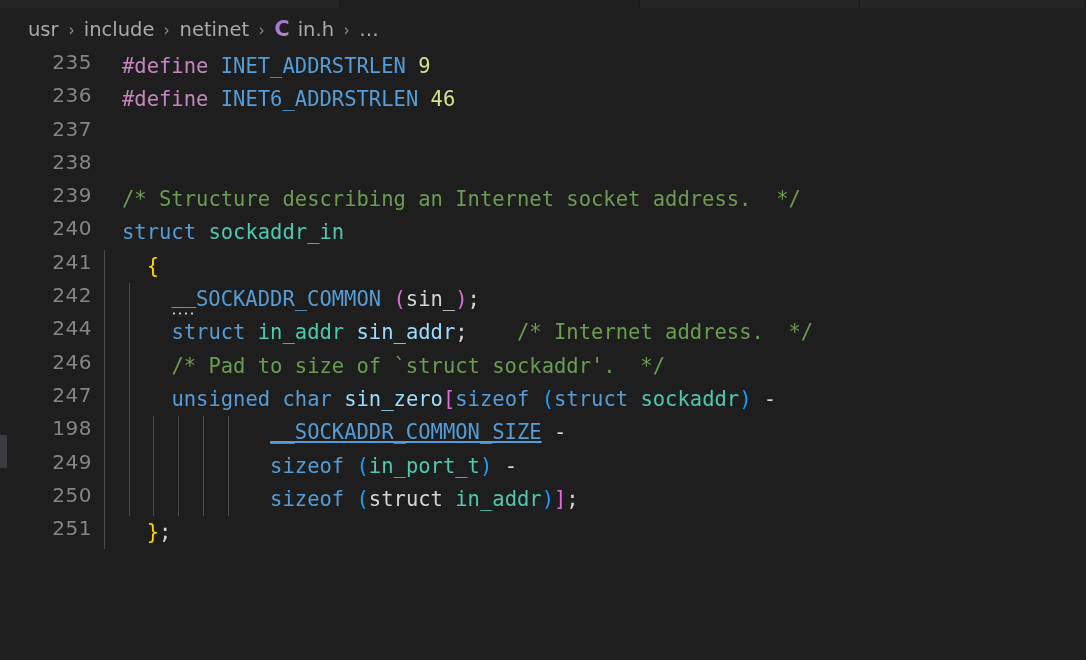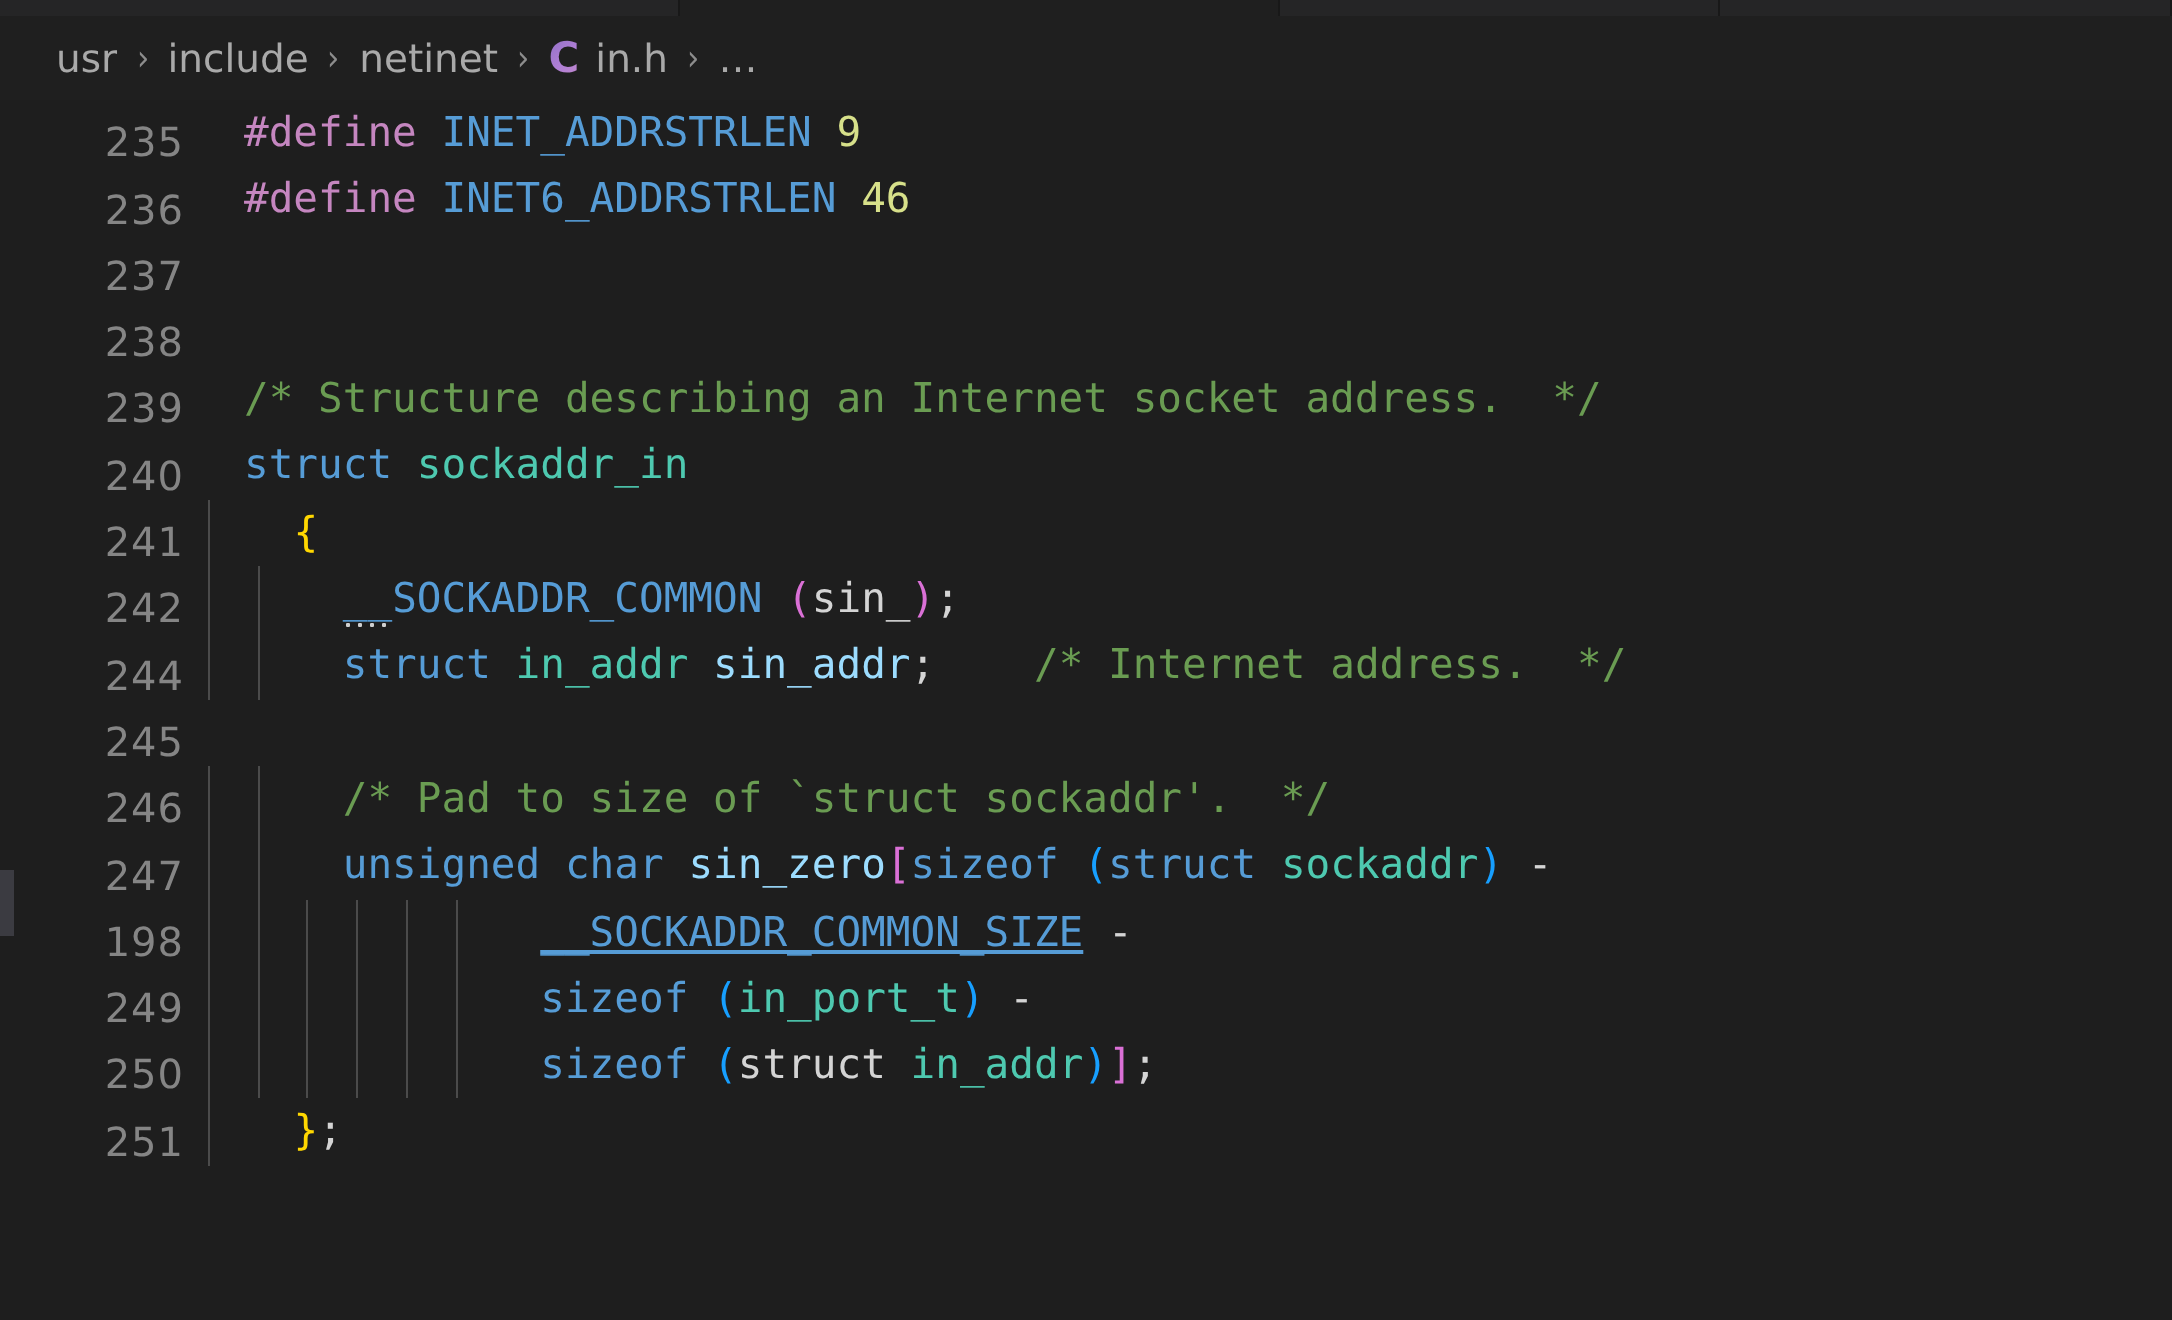--- a/index.html
+++ b/index.html
@@ -48,21 +48,21 @@
     -webkit-text-fill-color: transparent; color: #a877c9;
   }
 
   
   .editor {
     position: absolute; top: 50px; left: 0; width: 1086px; height: 610px;
     background: #1e1e1e; overflow: hidden;
   }
   .row {
     position: relative; height: 33.3px; width: 1086px;
-    display: flex; align-items: flex-end;
+    display: flex; align-items: flex-start;
   }
   .row.active .gutter-num { color: #c6c6c6; font-weight: 600; }
   .row.active .rowline {
     position: absolute; left: 104px; right: 2px; top: 0; bottom: 0;
     border-top: 1px solid #282828; border-bottom: 1px solid #282828;
     pointer-events: none;
   }
   .gutter-num {
     width: 92px; text-align: right; padding-right: 0px;
     color: #858585; font-size: 20px;
@@ -95,20 +95,21 @@
   .t-type     { color: #4ec9b0; }
   .t-var      { color: #9cdcfe; }
   .t-plain    { color: #d4d4d4; }
   .t-br1      { color: #ffd700; }
   .t-br2      { color: #da70d6; }
   .t-br3      { color: #179fff; }
 
   .squiggle {
     position: relative;
     text-decoration: none;
+    font-family: Liberation Mono, monospace;
   }
   .squiggle::after {
     content: "";
     position: absolute; left: 0; right: 0; bottom: -3px; height: 3px;
     background-image: radial-gradient(circle, #cfcfcf 1px, transparent 1.2px);
     background-size: 6px 3px; background-repeat: repeat-x;
   }
 
   
   .left-sliver {
@@ -175,24 +176,20 @@
         </div>
         <div class="row">
           <div class="gutter-num">242</div>
           <div class="code"><div class="guide" style="left: 12px;"></div><div class="guide" style="left: 36.7px;"></div><span class="t-plain">    </span><span class="t-macroname squiggle">__</span><span class="t-macroname">SOCKADDR_COMMON</span><span class="t-plain"> </span><span class="t-br2">(</span><span class="t-plain">sin_</span><span class="t-br2">)</span><span class="t-plain">;</span></div>
         </div>
         <div class="row">
           <div class="gutter-num">244</div>
           <div class="code"><div class="guide" style="left: 12px;"></div><div class="guide" style="left: 36.7px;"></div><span class="t-plain">    </span><span class="t-kw">struct</span><span class="t-plain"> </span><span class="t-type">in_addr</span><span class="t-plain"> </span><span class="t-var">sin_addr</span><span class="t-plain">;</span><span class="t-plain">    </span><span class="t-comment">/* Internet address.  */</span></div>
         </div>
         <div class="row">
-          <div class="gutter-num">245</div>
-          <div class="code"><div class="guide" style="left: 12px;"></div><div class="guide" style="left: 36.7px;"></div></div>
-        </div>
-        <div class="row">
           <div class="gutter-num">246</div>
           <div class="code"><div class="guide" style="left: 12px;"></div><div class="guide" style="left: 36.7px;"></div><span class="t-plain">    </span><span class="t-comment">/* Pad to size of `struct sockaddr'.  */</span></div>
         </div>
         <div class="row">
           <div class="gutter-num">247</div>
           <div class="code"><div class="guide" style="left: 12px;"></div><div class="guide" style="left: 36.7px;"></div><span class="t-plain">    </span><span class="t-kw">unsigned</span><span class="t-plain"> </span><span class="t-kw">char</span><span class="t-plain"> </span><span class="t-var">sin_zero</span><span class="t-br2">[</span><span class="t-kw">sizeof</span><span class="t-plain"> </span><span class="t-br3">(</span><span class="t-kw">struct</span><span class="t-plain"> </span><span class="t-type">sockaddr</span><span class="t-br3">)</span><span class="t-plain"> - </span></div>
         </div>
         <div class="row">
           <div class="gutter-num">198</div>
           <div class="code"><div class="guide" style="left: 12px;"></div><div class="guide" style="left: 36.7px;"></div><div class="guide" style="left: 61.4px;"></div><div class="guide" style="left: 86.1px;"></div><div class="guide" style="left: 110.8px;"></div><div class="guide" style="left: 135.5px;"></div><span class="t-plain">            </span><span class="t-macroname" style="text-decoration: underline;">__SOCKADDR_COMMON_SIZE</span><span class="t-plain"> -</span></div>

